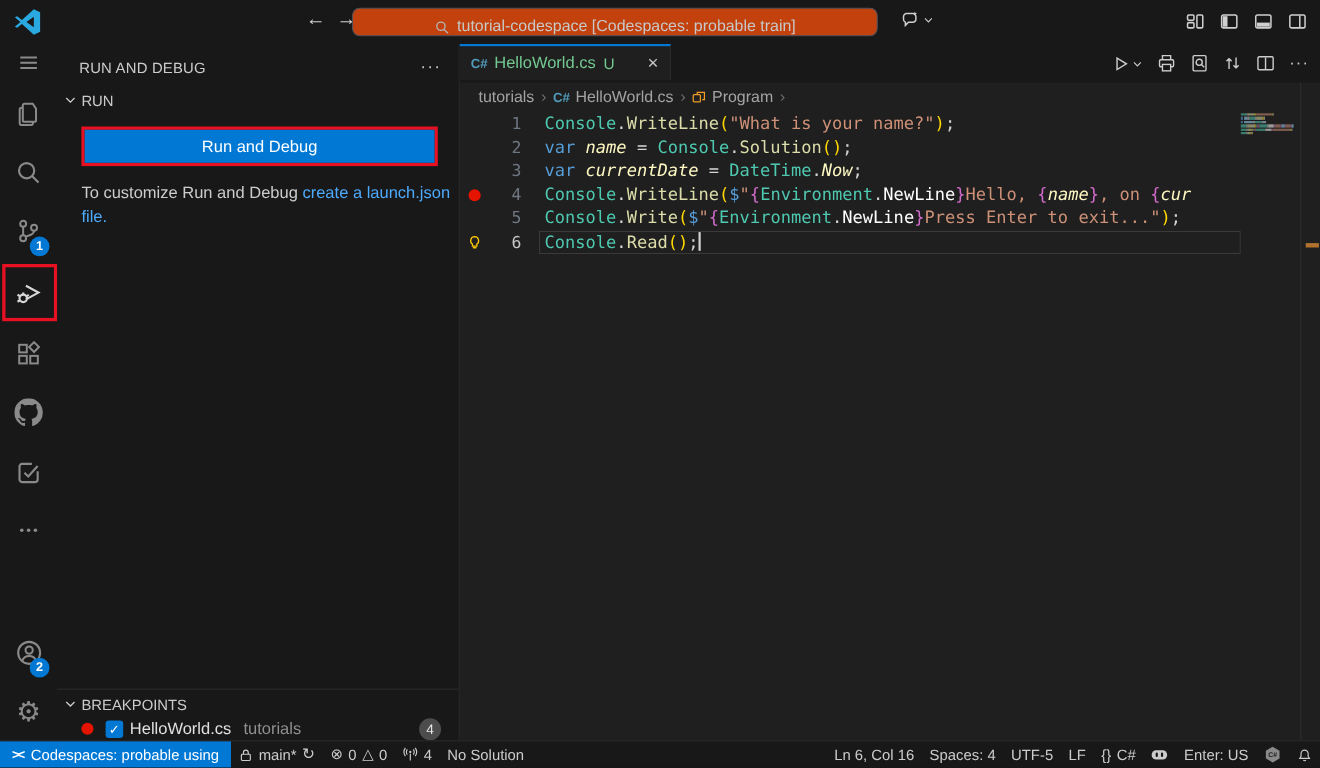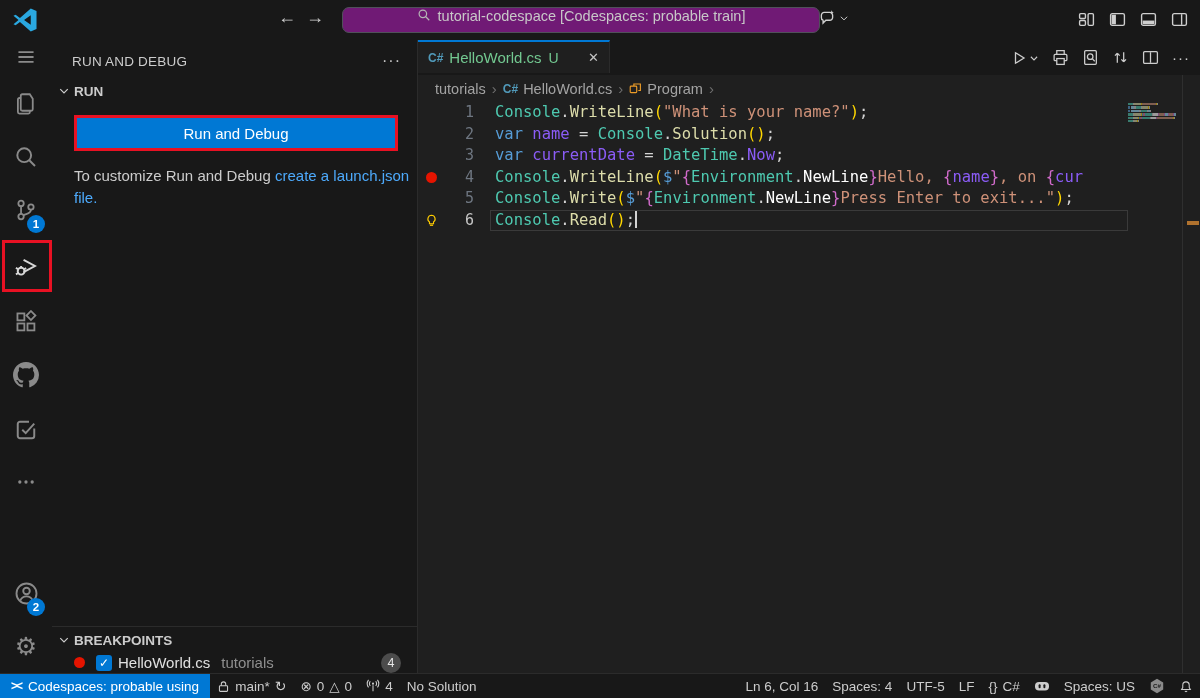--- a/index.html
+++ b/index.html
@@ -6,40 +6,40 @@
   #app{position:relative;width:1200px;height:698px;background:#181818;overflow:hidden;
        font-family:"Liberation Sans",sans-serif;color:#cccccc;-webkit-font-smoothing:antialiased;}
   svg{display:block;}
   .ico{color:#8a8a8a;}
   
   .titlebar{position:absolute;left:0;top:0;width:1200px;height:40px;background:#181818;
             border-bottom:1px solid #2b2b2b;}
   .vscode-logo{position:absolute;left:13px;top:8px;}
   .nav-arrow{position:absolute;top:7px;font-size:18px;color:#cfcfcf;cursor:default;}
   .nav-back{left:278px;} .nav-fwd{left:306px;}
-  .searchbox{position:absolute;left:342px;top:7px;width:476px;height:24px;background:#701a75;
-             border:1px solid #50505a;border-radius:7px;display:flex;align-items:flex-start;
+  .searchbox{position:absolute;left:320px;top:7px;width:476px;height:24px;background:#c2410c;
+             border:1px solid #50505a;border-radius:7px;display:flex;align-items:flex-end;
              justify-content:center;gap:7px;color:#c8c8c8;font-size:14.5px;}
   .titlebar-copilot{position:absolute;left:818px;top:9px;display:flex;align-items:center;gap:3px;color:#cfcfcf;}
   .tb-right{position:absolute;right:12px;top:11px;display:flex;gap:14px;color:#cfcfcf;}
   
   .activitybar{position:absolute;left:0;top:40px;width:52px;height:634px;background:#181818;
                border-right:1px solid #2b2b2b;}
   .ab-item{position:absolute;left:0;width:52px;height:48px;display:flex;align-items:center;justify-content:center;}
   .badge{position:absolute;width:18px;height:18px;border-radius:50%;background:#0078d4;color:#fff;
          font-size:11.5px;display:flex;align-items:center;justify-content:center;font-weight:bold;}
   .debug-red-box{position:absolute;left:2px;top:200px;width:44px;height:46px;border:3px solid #e81123;}
   
   .sidebar{position:absolute;left:52px;top:40px;width:365px;height:634px;background:#181818;
            border-right:1px solid #2b2b2b;}
   .sb-header{position:absolute;left:20px;top:12px;right:16px;display:flex;align-items:center;}
   .sb-title{font-size:13.5px;color:#cccccc;letter-spacing:.2px;}
   .sb-more{margin-left:auto;color:#c5c5c5;font-size:16px;letter-spacing:1px;cursor:default;}
   .section-row{position:absolute;left:6px;display:flex;align-items:center;gap:4px;height:22px;}
-  .section-label{font-size:13.5px;font-weight:bold;color:#cccccc;}
+  .section-label{font-size:13.5px;font-weight:normal;color:#cccccc;}
   .run-red-box{position:absolute;left:22px;right:19px;top:75px;border:3px solid #e81123;}
   .run-btn{height:30px;width:100%;background:#0078d4;color:#ffffff;font-size:15px;display:flex;
            align-items:center;justify-content:center;cursor:pointer;font-family:"Liberation Sans",sans-serif;border:none;}
   .sb-para{position:absolute;left:22px;width:336px;font-size:15px;line-height:22px;color:#cccccc;}
   .sb-link{color:#4daafc;cursor:pointer;}
   .bp-sep{position:absolute;left:0;right:0;top:586px;border-top:1px solid #2b2b2b;}
   .bp-row{position:absolute;left:0;right:0;top:611px;height:23px;display:flex;align-items:center;}
   .bp-dot{width:11px;height:11px;border-radius:50%;background:#e51400;margin-left:22px;}
   .bp-check{width:16px;height:16px;border-radius:3px;background:#0078d4;color:#fff;font-size:12px;
             display:flex;align-items:center;justify-content:center;margin-left:11px;}
@@ -66,21 +66,21 @@
               font-family:"DejaVu Sans Mono","Liberation Mono",monospace;font-size:15.5px;}
   .crow{position:relative;display:flex;height:21.5px;line-height:21.5px;white-space:pre;}
   .glyph{width:26px;display:flex;align-items:center;justify-content:center;flex:none;}
   .lnum{width:30px;text-align:right;color:#6e7681;flex:none;font-size:15px;}
   .crow.current .lnum{color:#c6c6c6;}
   .ctext{margin-left:21px;position:relative;z-index:1;}
   .cur-line-box{position:absolute;left:72px;right:0;top:0;bottom:0;border:1px solid #3a3a3a;box-sizing:border-box;}
   .bp-gutter-dot{width:11px;height:11px;border-radius:50%;background:#e51400;}
   .caret{display:inline-block;width:2px;height:17px;background:#d4d4d4;vertical-align:-3px;}
   .tk-kw{color:#569cd6;} .tk-cls{color:#4ec9b0;} .tk-fn{color:#dcdcaa;} .tk-str{color:#ce9178;}
-  .tk-vr{color:#8b5cf6;} .tk-pun{color:#d4d4d4;} .tk-br1{color:#ffd700;} .tk-dol{color:#569cd6;}
+  .tk-vr{color:#fef9c3;font-style:italic;} .tk-pun{color:#d4d4d4;} .tk-br1{color:#ffd700;} .tk-dol{color:#569cd6;}
   .tk-int{color:#d16bcb;} .tk-prop{color:#ffffff;}
   
   .minimap{position:absolute;left:710px;top:63px;width:54px;}
   .mm-row{height:2.4px;margin-bottom:1px;white-space:nowrap;font-size:0;}
   .mm-tok{display:inline-block;height:2.4px;opacity:.55;}
   .overview{position:absolute;left:764px;top:35px;bottom:0;right:0;border-left:1px solid #2f2f2f;}
   .ov-mark{position:absolute;left:4px;right:1px;top:146px;height:4px;background:#b0722e;}
   
   .statusbar{position:absolute;left:0;bottom:0;width:1200px;height:24px;background:#181818;
              border-top:1px solid #2b2b2b;display:flex;align-items:center;font-size:13.5px;color:#cccccc;}
@@ -398,21 +398,21 @@
         <span>C#</span>
       </div>
       <div class="sb-item">
         <svg width="16" height="14" viewBox="0 0 16 14">
             <rect x="1" y="3" width="14" height="8.5" rx="4" fill="#cccccc"></rect>
             <rect x="4.6" y="5.2" width="2" height="4" rx="1" fill="#181818"></rect>
             <rect x="9.4" y="5.2" width="2" height="4" rx="1" fill="#181818"></rect>
           </svg>
       </div>
       <div class="sb-item">
-          <span>Spaces: US</span>
+          <span>Enter: US</span>
         </div>
       <div class="sb-item">
         <svg width="16" height="16" viewBox="0 0 16 16">
             <path d="M8 .8l6.2 3.6v7.2L8 15.2 1.8 11.6V4.4z" fill="#8a8a8a"></path>
             <text x="8" y="10.4" text-anchor="middle" font-size="6.2" font-family="Liberation Sans,sans-serif" font-weight="bold" fill="#181818">C#</text>
           </svg>
       </div>
       <div class="sb-item">
         <svg width="14" height="14" viewBox="0 0 16 16" fill="none" stroke="currentColor" stroke-width="1.2">
             <path d="M3 12h10l-1.3-2.2V7a3.7 3.7 0 0 0-7.4 0v2.8L3 12z"></path>

